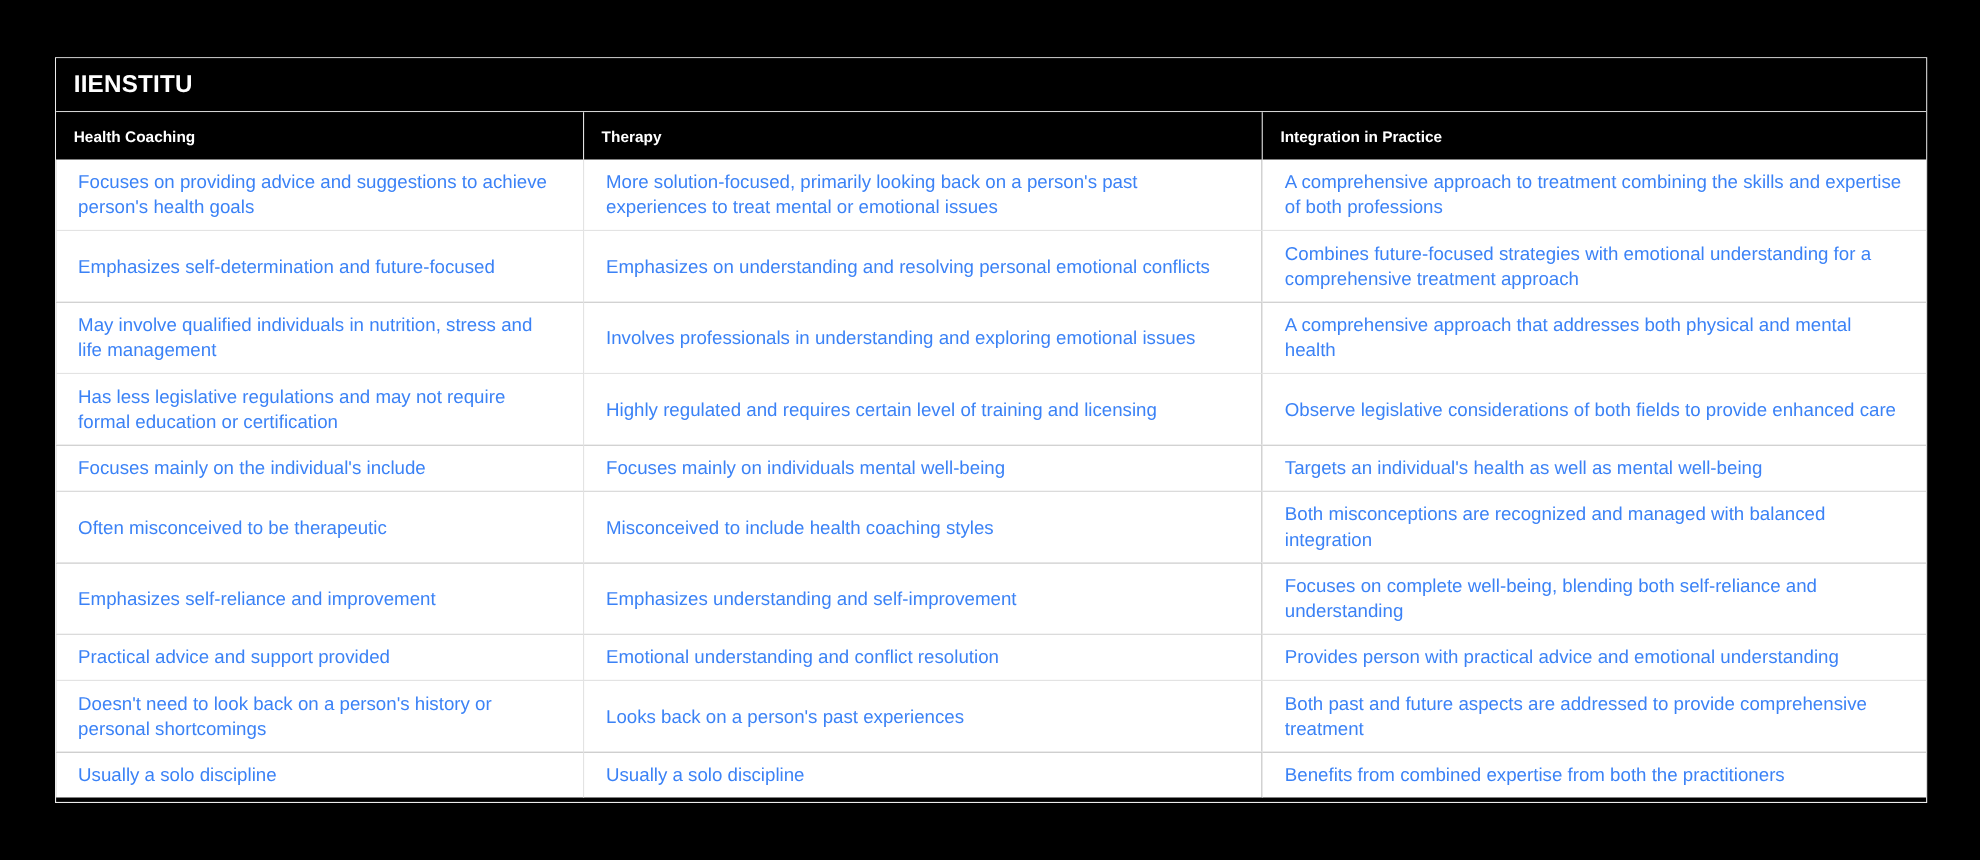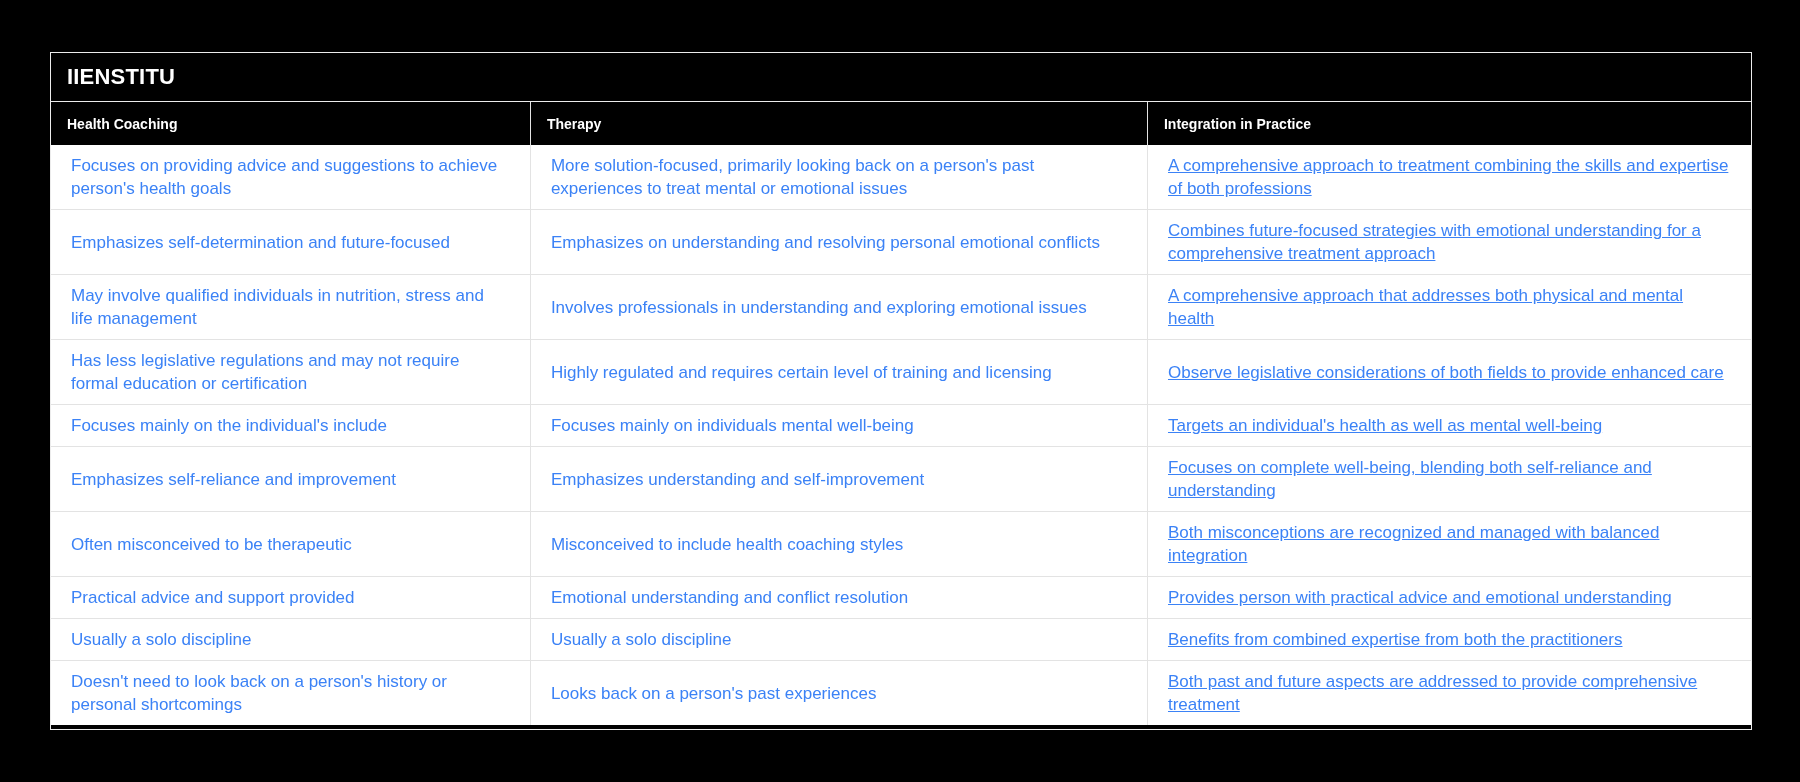--- a/index.html
+++ b/index.html
@@ -56,21 +56,21 @@
   table.comparison td {
     background: #ffffff;
     color: #3b82f6;
     font-size: 17px;
     line-height: 23px;
     padding: 9px 20px;
     border-right: 1px solid #e3e3e3;
     border-bottom: 1px solid #e3e3e3;
     vertical-align: middle;
   }
-  table.comparison td:last-child { border-right: none; text-decoration: underline; }
+  table.comparison td:last-child { border-right: none; }
   table.comparison tbody tr:last-child td { border-bottom: none; }
   col.c1 { width: 28.2%; }
   col.c2 { width: 36.3%; }
   col.c3 { width: 35.5%; }
 </style>
 </head>
 <body>
 
 <div class="card">
   <div class="title-bar">
@@ -109,39 +109,39 @@
         <td>Has less legislative regulations and may not require formal education or certification</td>
         <td>Highly regulated and requires certain level of training and licensing</td>
         <td>Observe legislative considerations of both fields to provide enhanced care</td>
       </tr>
       <tr>
         <td>Focuses mainly on the individual's include</td>
         <td>Focuses mainly on individuals mental well-being</td>
         <td>Targets an individual's health as well as mental well-being</td>
       </tr>
       <tr>
+        <td>Often misconceived to be therapeutic</td>
+        <td>Misconceived to include health coaching styles</td>
+        <td>Both misconceptions are recognized and managed with balanced integration</td>
+      </tr>
+      <tr>
         <td>Emphasizes self-reliance and improvement</td>
         <td>Emphasizes understanding and self-improvement</td>
         <td>Focuses on complete well-being, blending both self-reliance and understanding</td>
-      </tr>
-      <tr>
-        <td>Often misconceived to be therapeutic</td>
-        <td>Misconceived to include health coaching styles</td>
-        <td>Both misconceptions are recognized and managed with balanced integration</td>
       </tr>
       <tr>
         <td>Practical advice and support provided</td>
         <td>Emotional understanding and conflict resolution</td>
         <td>Provides person with practical advice and emotional understanding</td>
       </tr>
       <tr>
+        <td>Doesn't need to look back on a person's history or personal shortcomings</td>
+        <td>Looks back on a person's past experiences</td>
+        <td>Both past and future aspects are addressed to provide comprehensive treatment</td>
+      </tr>
+      <tr>
         <td>Usually a solo discipline</td>
         <td>Usually a solo discipline</td>
         <td>Benefits from combined expertise from both the practitioners</td>
-      </tr>
-      <tr>
-        <td>Doesn't need to look back on a person's history or personal shortcomings</td>
-        <td>Looks back on a person's past experiences</td>
-        <td>Both past and future aspects are addressed to provide comprehensive treatment</td>
       </tr>
     </tbody>
   </table>
 </div>
 
 </body></html>

